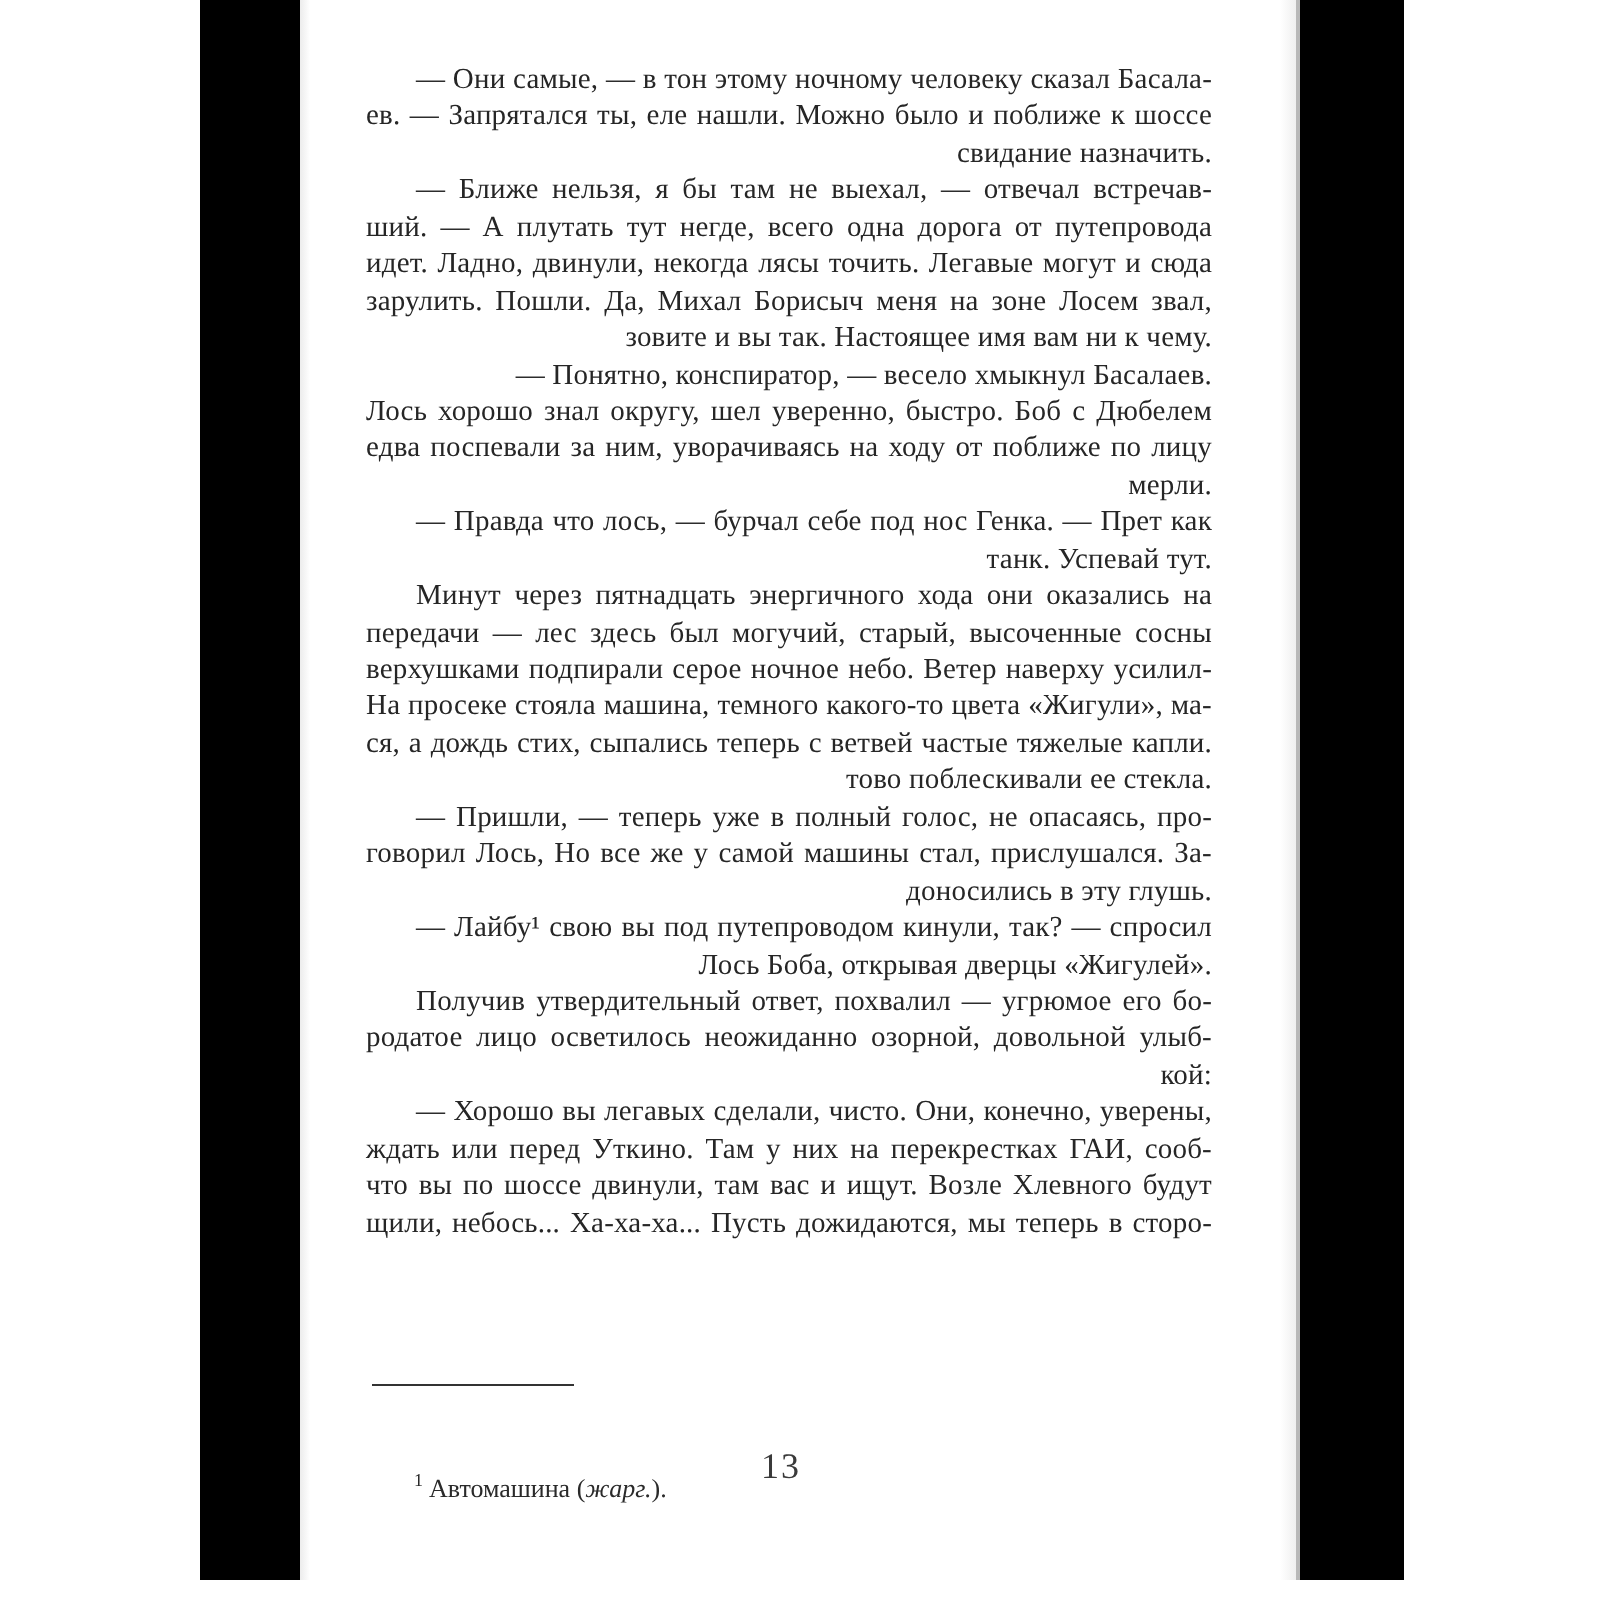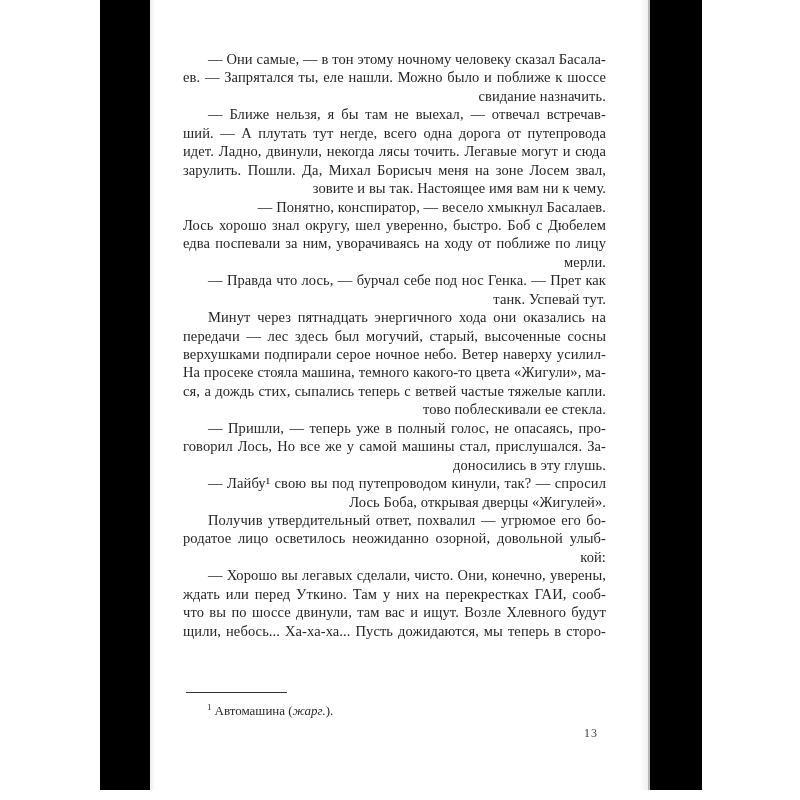--- a/index.html
+++ b/index.html
@@ -7,34 +7,34 @@
     --page_edge:#b8b8b8; --footnote_text:#2a2a2a; --outer:#ffffff;
   }
   *{margin:0;padding:0;box-sizing:border-box;}
   html,body{width:800px;height:800px;background:var(--outer);}
   body{font-family:"Liberation Serif","DejaVu Serif",serif;}
   .screenshot{position:relative;width:800px;height:800px;overflow:hidden;background:var(--outer);}
   .photo-backdrop{position:absolute;left:100px;top:0;width:602px;height:790px;background:var(--backdrop);}
   .book-page{position:absolute;left:150px;top:0;width:498px;height:790px;background:var(--page);
     background:linear-gradient(90deg,#ececec 0px,#ffffff 5px,#ffffff 490px,#efefef 498px);}
   .page-edge{position:absolute;left:648px;top:0;width:2px;height:790px;background:var(--page_edge);}
-  .text-block{position:absolute;left:183px;top:50px;width:423px;}
+  .text-block{position:absolute;left:183px;top:31px;width:423px;}
   .text-line{
     width:100%;height:18.45px;line-height:18.45px;font-size:14.5px;color:var(--text);
     text-align:right;white-space:nowrap;letter-spacing:0.1px;
   }
   .text-line.justify{white-space:normal;text-align:justify;text-align-last:justify;}
   .text-line.indent{padding-left:25px;}
   .footnote-rule{position:absolute;left:186px;top:692px;width:101px;height:1.4px;background:#333333;}
-  .footnote{position:absolute;left:183px;top:699px;width:423px;padding-left:24px;
+  .footnote{position:absolute;left:183px;top:732px;width:423px;padding-left:24px;
     font-size:13px;line-height:16px;color:var(--footnote_text);}
   .fn-marker{font-size:9px;vertical-align:super;margin-right:3px;}
   .fn-term{font-style:italic;}
-  .page-number{position:absolute;left:183px;top:725px;width:415px;text-align:right;
-    font-size:12px;line-height:17px;color:#3a3a3a;letter-spacing:1px;}
+  .page-number{position:absolute;left:183px;top:725px;width:415px;text-align:center;
+    font-size:18px;line-height:17px;color:#3a3a3a;letter-spacing:1px;}
 </style>
 </head>
 <body>
 
 <div class="screenshot">
 
   <div class="photo-backdrop"></div>
 
   <div class="book-page"></div>
   <div class="page-edge"></div>

